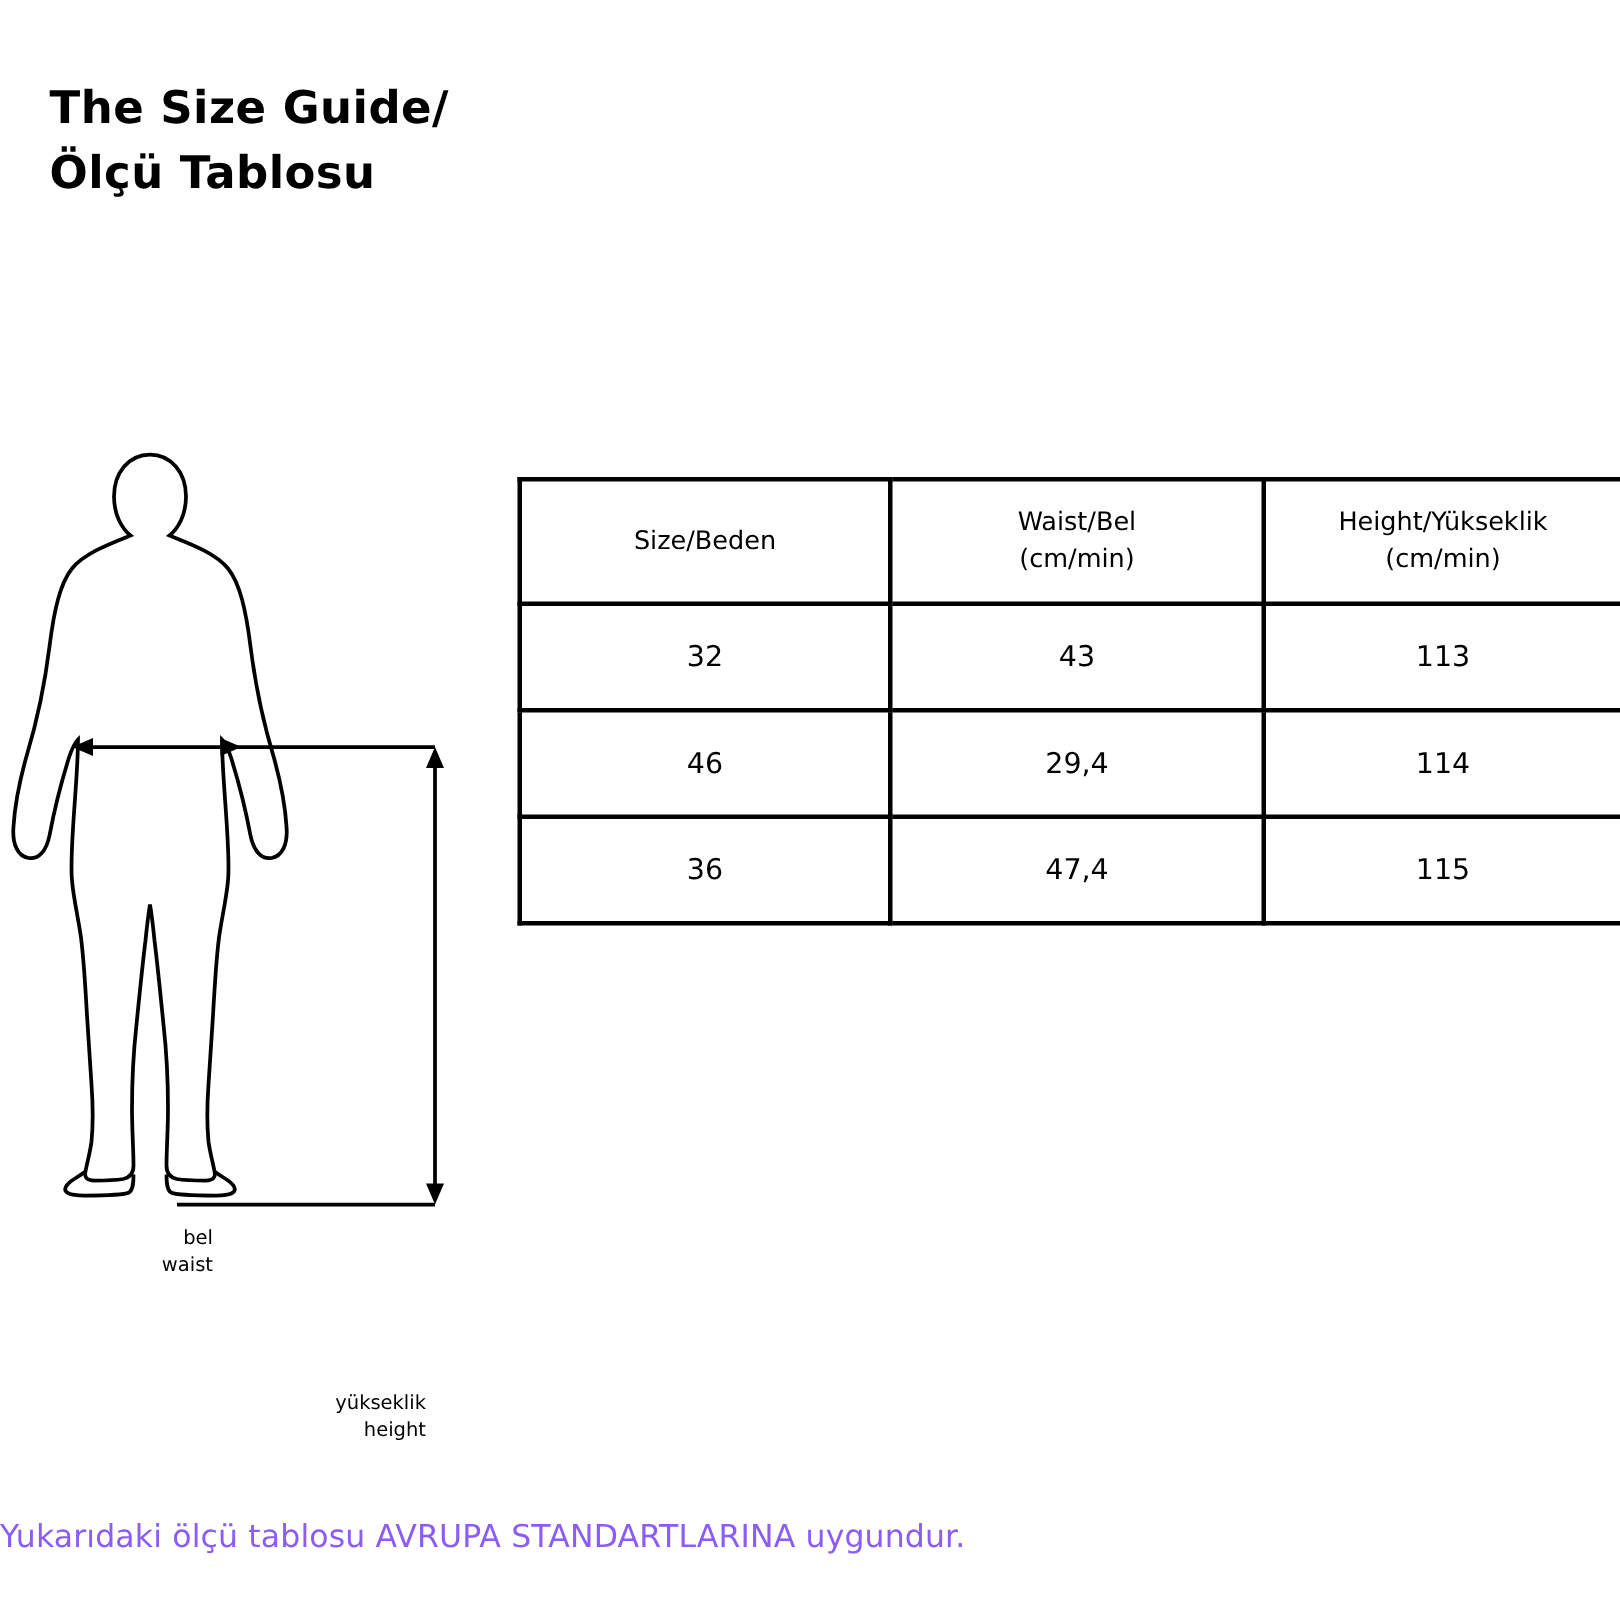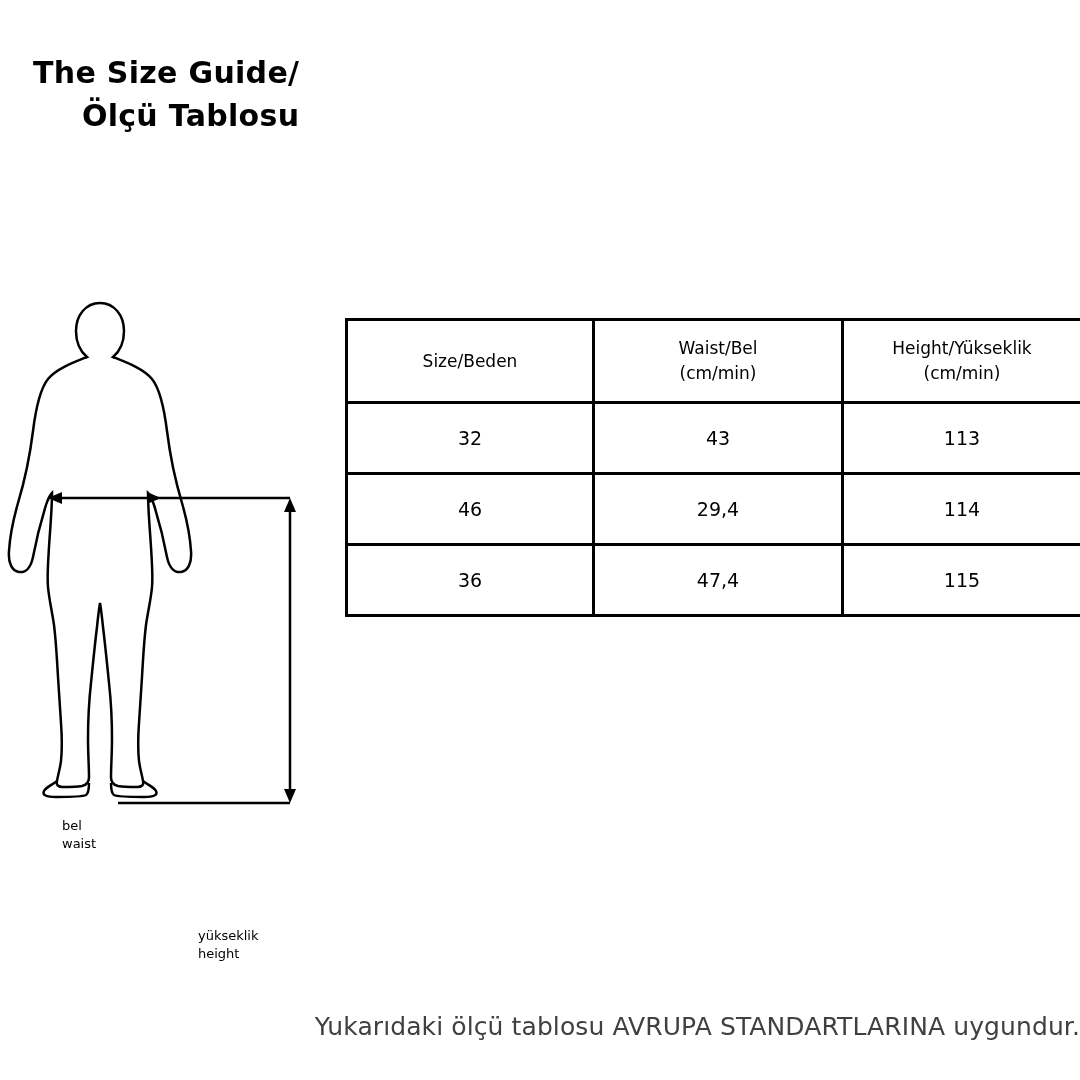--- a/index.html
+++ b/index.html
@@ -18,35 +18,35 @@
 
   .title {
     position: absolute;
     left: 33px;
     top: 52px;
     font-size: 30px;
     font-weight: bold;
     line-height: 1.42;
     letter-spacing: 0.3px;
   }
-  .title .line { display: block; text-align: right; }
+  .title .line { display: block; }
 
   
   .figure-wrap {
     position: absolute;
     left: 0px;
     top: 295px;
     width: 330px;
     height: 520px;
   }
   .figure-wrap svg { display: block; }
 
   .fig-label {
     position: absolute;
-    text-align: left;
+    text-align: right;
     font-size: 13px;
     line-height: 1.35;
     color: #000;
   }
   .fig-label.waist { left: 62px; top: 522px; width: 80px; }
   .fig-label.height { left: 198px; top: 632px; width: 86px; }
 
   
   .table {
     position: absolute;
@@ -75,23 +75,23 @@
   }
   .col-size { width: 232px; }
   .col-waist { width: 234px; }
   .col-height { width: 224px; }
 
   .footer-note {
     position: absolute;
     left: 0;
     right: 0;
     top: 1012px;
-    text-align: right;
-    font-size: 25px;
-    color: #404040;
+    text-align: left;
+    font-size: 21px;
+    color: #8b5cf6;
     letter-spacing: 0.1px;
   }
 </style>
 </head>
 <body>
 
 <div class="title">
   <span class="line">The Size Guide/</span>
   <span class="line">Ölçü Tablosu</span>
 </div>

